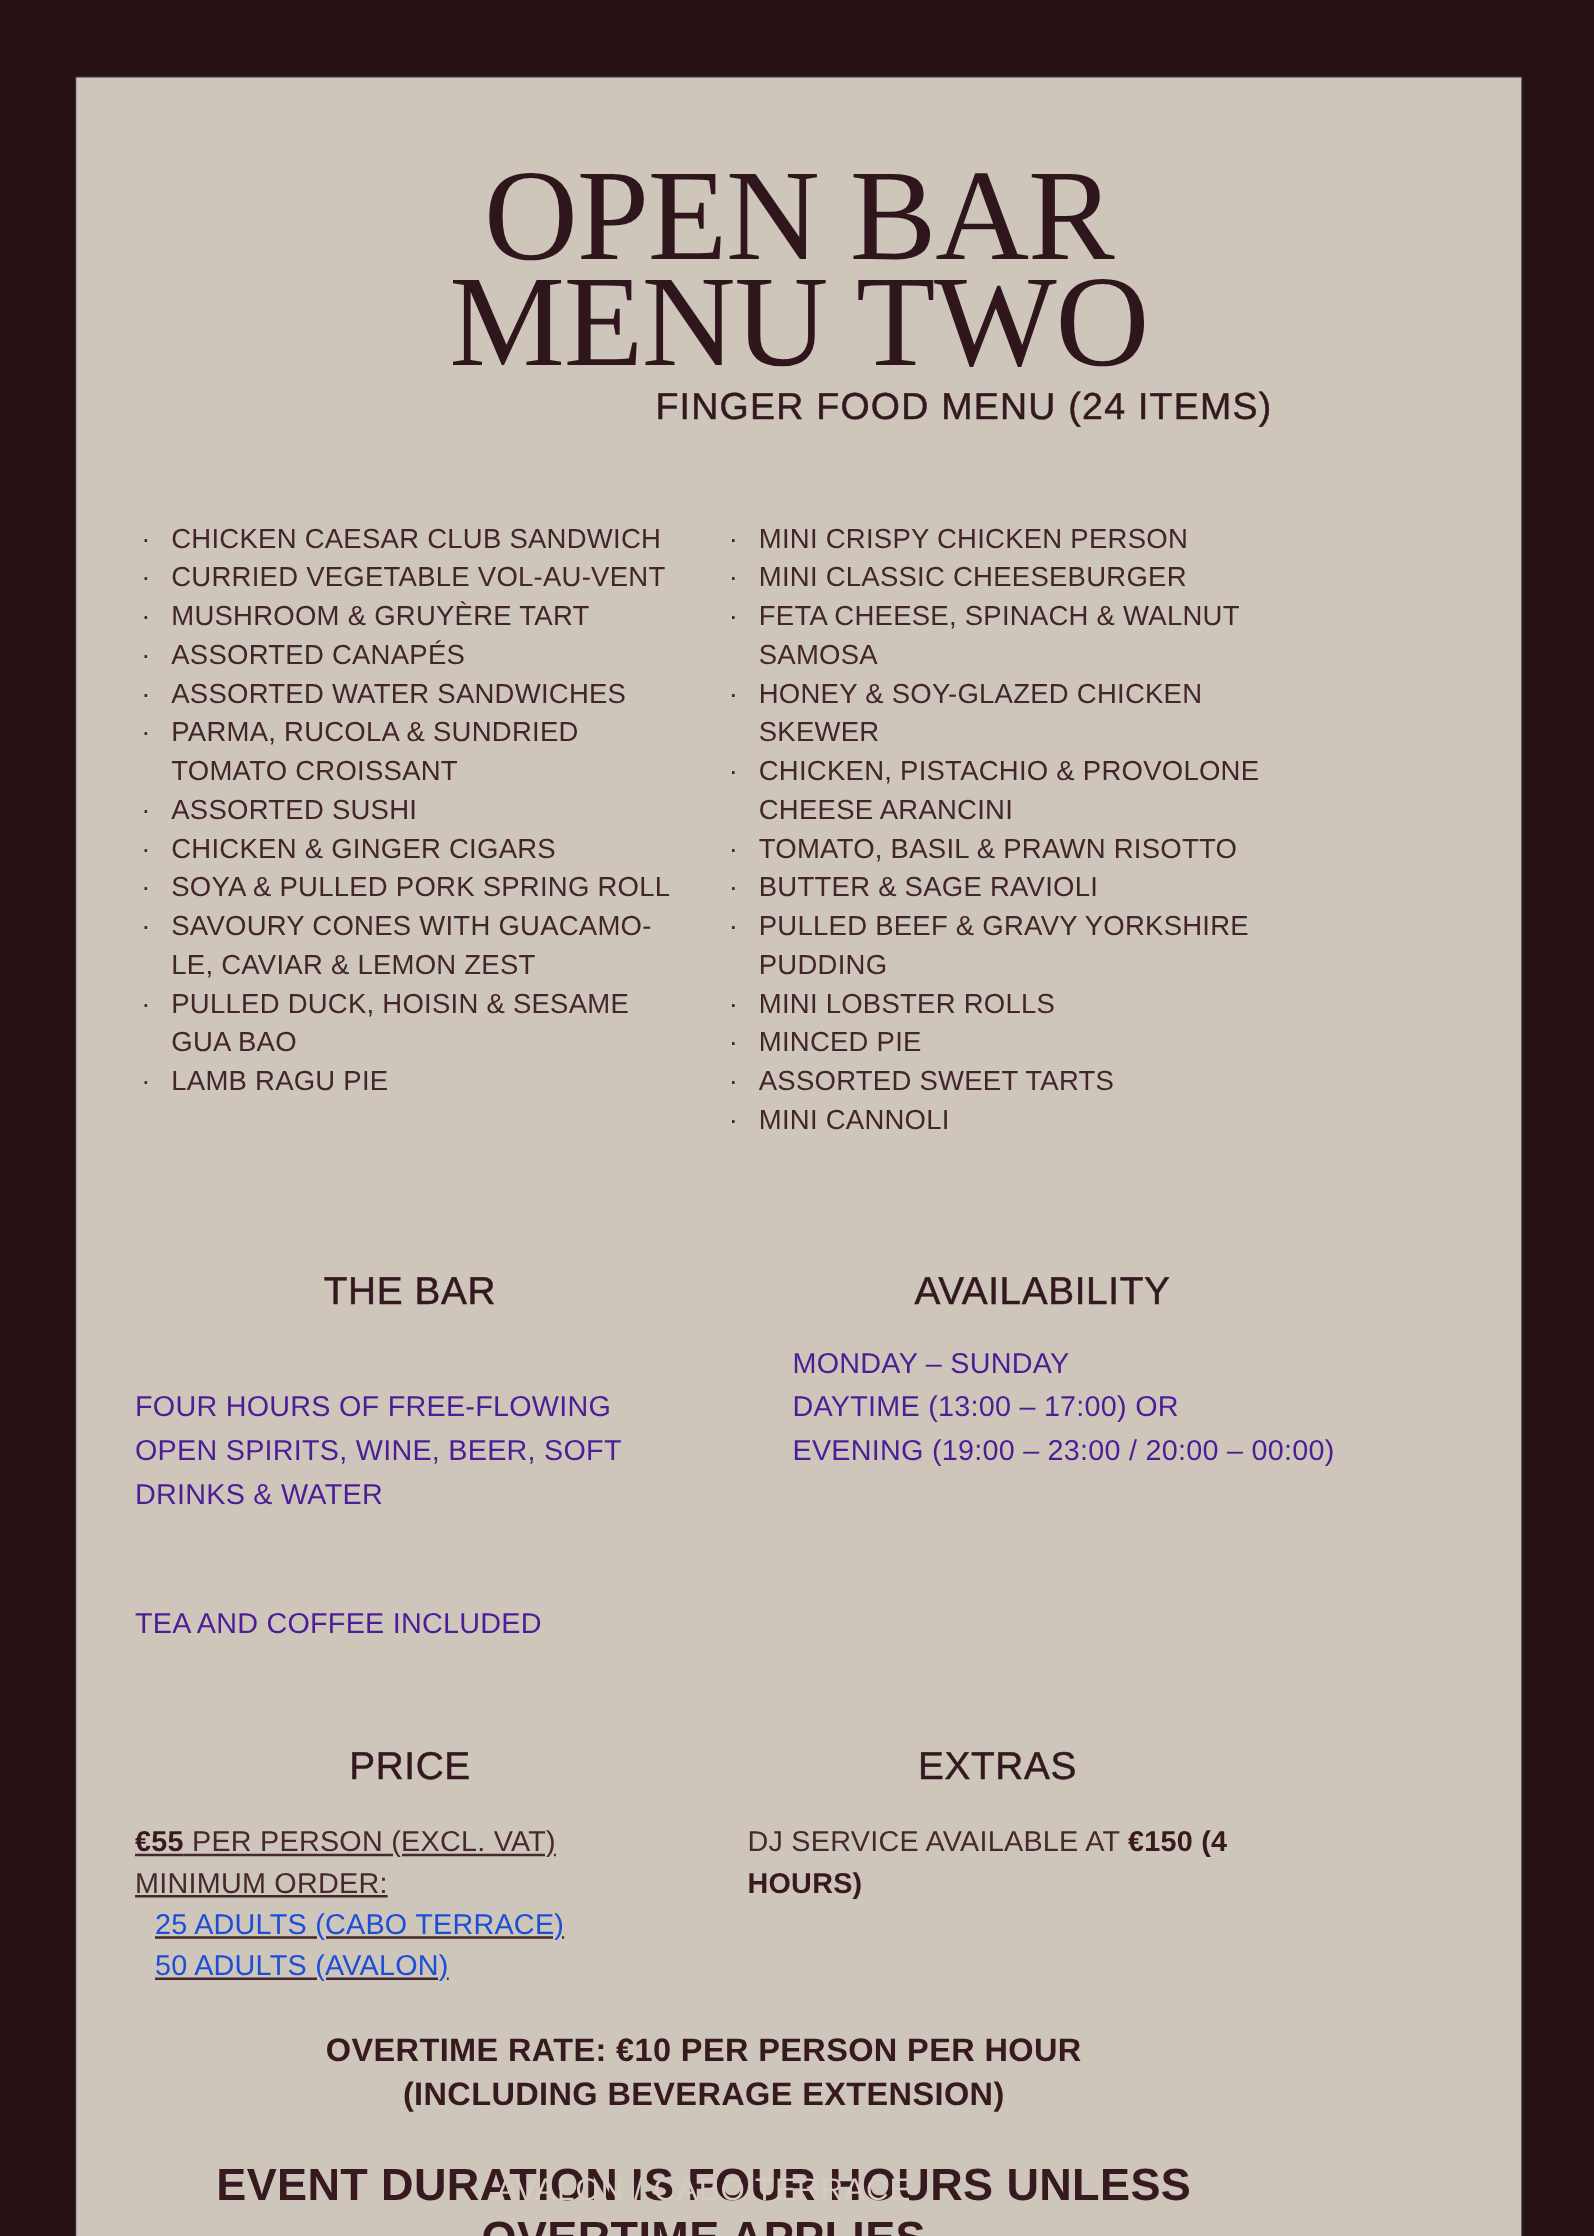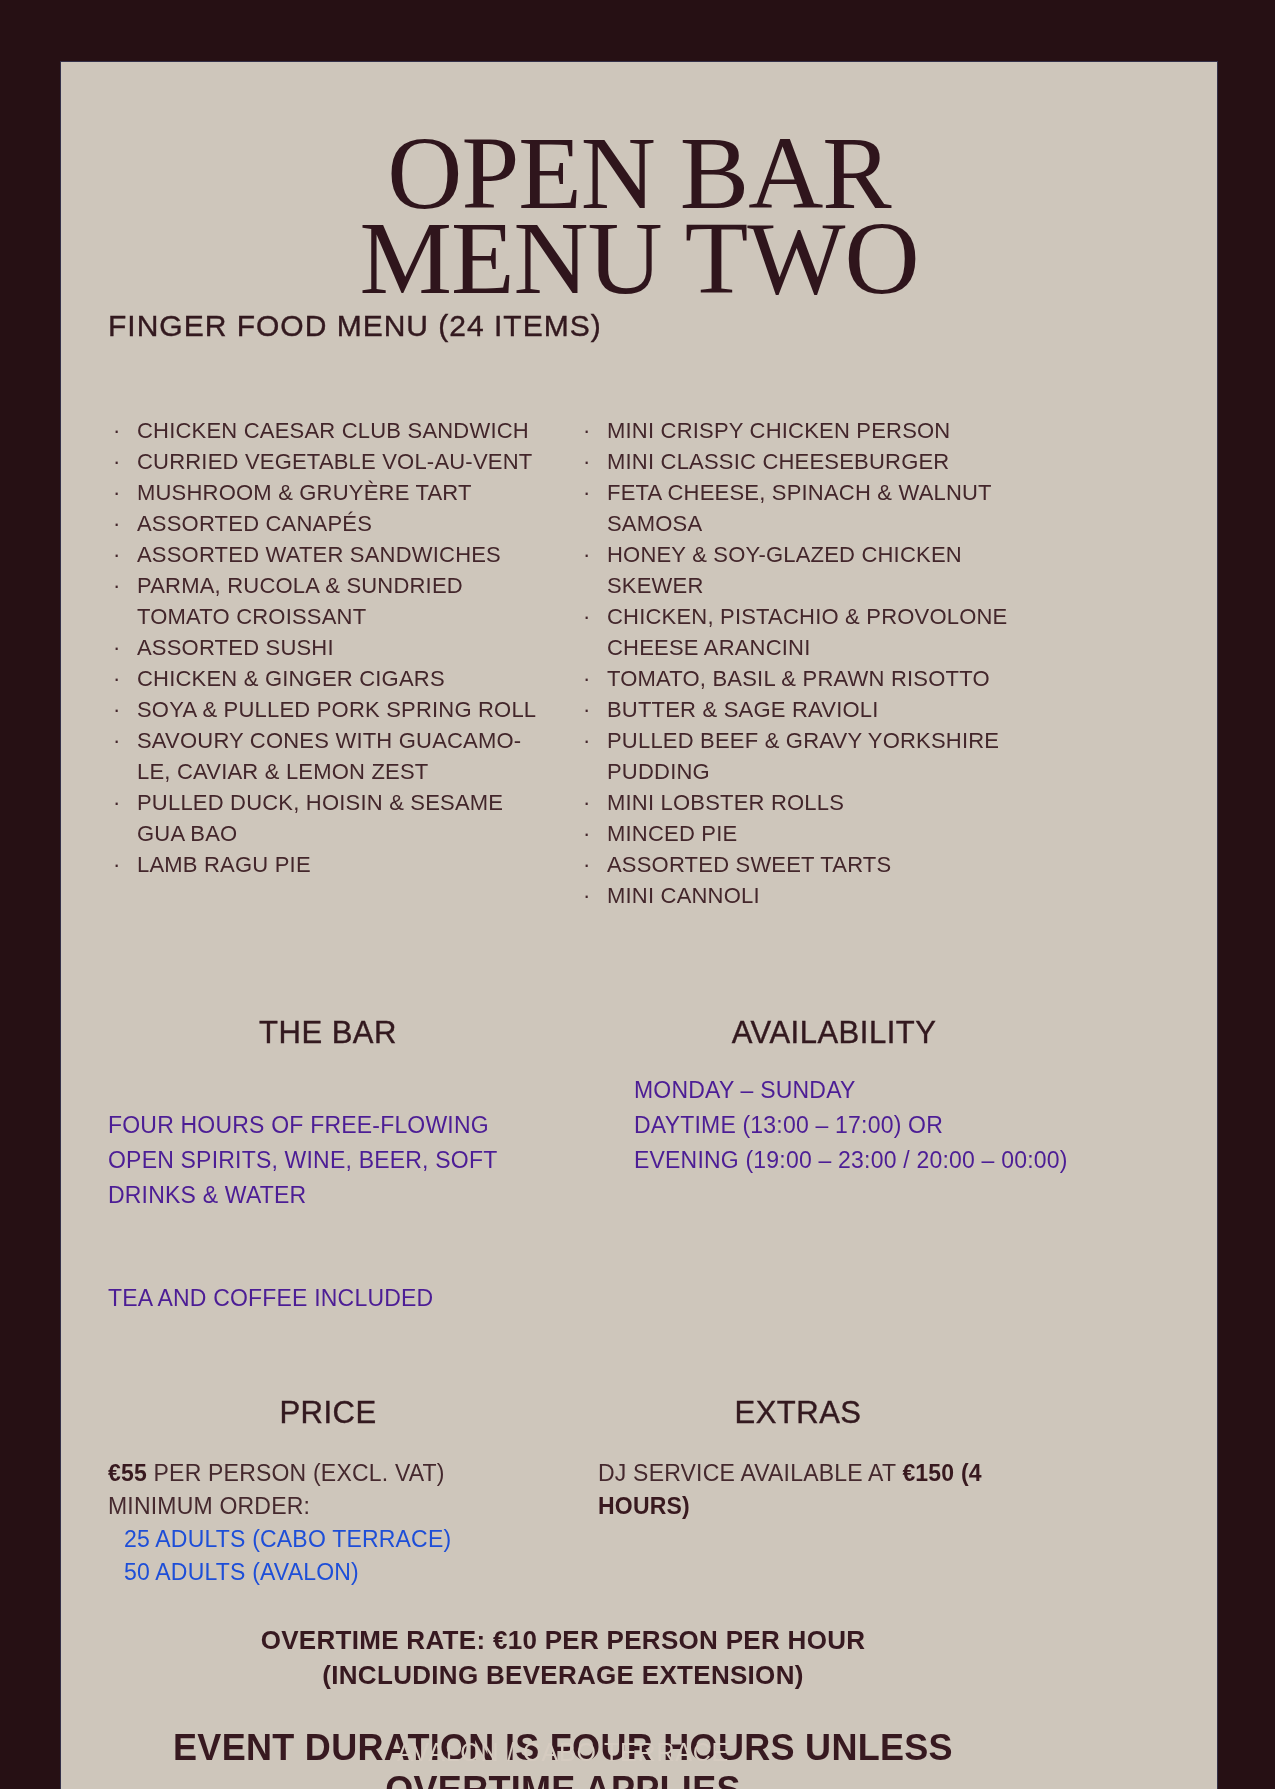--- a/index.html
+++ b/index.html
@@ -22,21 +22,21 @@
     font-family: "Liberation Serif", serif;
     font-weight: 400;
     font-size: 104px;
     line-height: 0.82;
     color: #2f151c;
     letter-spacing: -1px;
   }
   .content { padding: 0 199px 0 47px; }
   .finger-heading {
     margin-top: 8px;
-    text-align: left;
+    text-align: right;
     font-size: 30px;
     letter-spacing: 1px;
     color: #33191f;
     font-weight: 500;
     -webkit-text-stroke: 0.4px #33191f;
   }
   .menu-grid {
     display: grid;
     grid-template-columns: 470px 440px;
     margin-top: 72px;
@@ -76,20 +76,21 @@
   }
   .tea-line { margin-top: 33px; white-space: pre-line; }
   .right-col .section-body { padding-left: 20px; }
   .avail-body { width: max-content; }
   .price-body {
     margin-top: 26px;
     font-size: 23px;
     line-height: 33px;
     color: #45292e;
     letter-spacing: 0.2px;
+    text-decoration: underline;
   }
   .price-body .line { white-space: pre; }
   .indent { padding-left: 16px; }
   .muted { color: #1d4ed8; }
   .bold { font-weight: 700; color: #38191f; }
   .extras-body {
     margin-top: 26px;
     padding-left: 20px;
     width: 420px;
     font-size: 23px;

